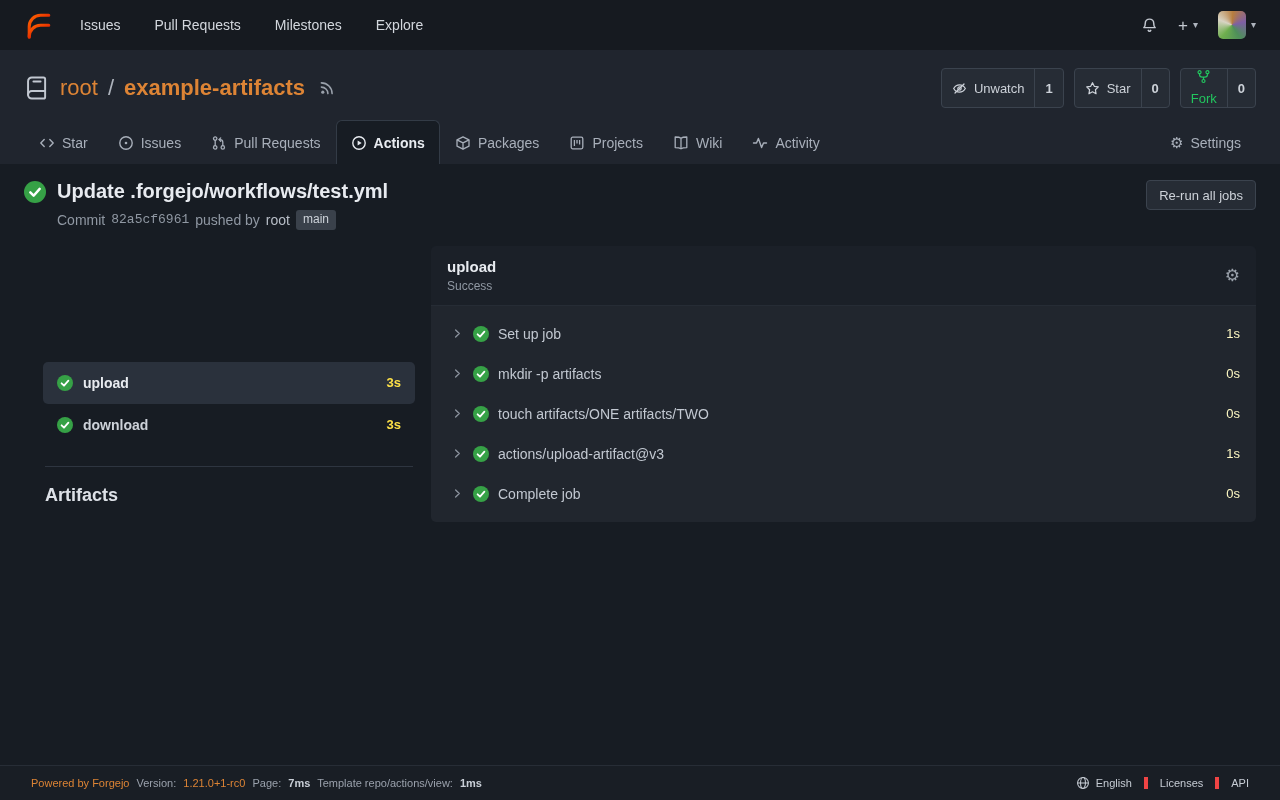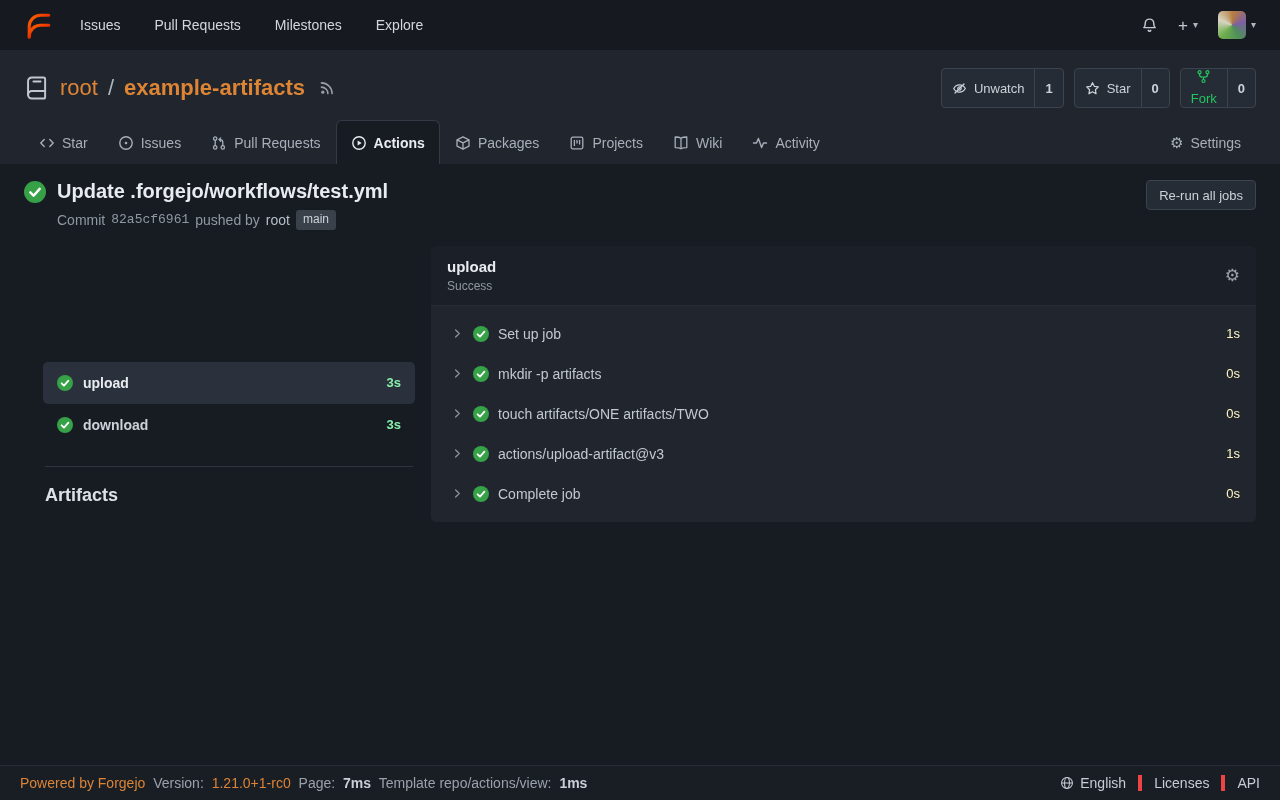--- a/index.html
+++ b/index.html
@@ -76,41 +76,41 @@
   .badge{background:#3a414b;color:#cdd2d9;font-size:12px;border-radius:3px;padding:2px 7px;line-height:1.3;}
   .btn{height:30px;padding:0 12px;display:inline-flex;align-items:center;background:var(--btn-bg);
     border:1px solid var(--btn-border);border-radius:4px;color:#cdd2d9;font-size:13px;cursor:pointer;font-family:inherit;}
 
   .run-body{display:flex;gap:16px;align-items:flex-end;margin-left:19px;}
   .jobs-col{width:372px;flex:none;}
   .job-row{display:flex;align-items:center;gap:10px;padding:13px 14px;border-radius:5px;cursor:pointer;}
   .job-row .jname{font-weight:600;color:#cdd2d9;font-size:14px;}
   .job-row.selected{background:var(--selected-row);}
   .job-row.selected .jname{color:var(--text-strong);}
-  .job-row .dur{margin-left:auto;font-size:13px;font-weight:700;color:#86efac;}
+  .job-row .dur{margin-left:auto;font-size:13px;font-weight:700;color:#fde047;}
   .jobs-divider{border:none;border-top:1px solid var(--border);margin:20px 2px 18px;}
   .artifacts-h{font-size:18px;font-weight:600;color:#dde1e7;margin:0 0 16px 2px;}
   .artifact-item{display:flex;align-items:center;gap:8px;padding-left:2px;}
   .artifact-item a{color:var(--accent);font-size:14px;}
 
   .job-panel{flex:1;border-radius:5px;overflow:hidden;}
   .panel-header{background:var(--panel-header-bg);padding:12px 16px;display:flex;align-items:center;
     border-bottom:1px solid #262c35;}
   .panel-title{font-size:15px;font-weight:700;color:var(--text-strong);}
   .panel-status{font-size:12px;color:var(--text-muted);margin-top:4px;}
   .panel-gear{margin-left:auto;font-size:17px;color:#9aa1ab;cursor:pointer;line-height:1;}
   .steps{background:var(--steps-bg);padding:8px 0;}
   .step{display:flex;align-items:center;gap:9px;height:40px;padding:0 16px 0 20px;cursor:pointer;}
   .step .chev{color:#8b929d;}
   .step .slabel{color:#c2c8d1;font-size:14px;}
   .step .dur{margin-left:auto;font-size:13px;color:#fef9c3;}
 
   
   footer{flex:none;height:35px;background:#191e25;border-top:1px solid #272d36;display:flex;align-items:center;
-    padding:0 20px;font-size:14px;color:#9aa1ac;}
+    padding:0 31px;font-size:11px;color:#9aa1ac;}
   .footer-left span{margin-right:4px;}
   .footer-left a{color:var(--accent);margin-right:4px;}
   .footer-left b{color:#c9cfd7;margin-right:4px;font-weight:700;}
   .footer-right{margin-left:auto;display:flex;align-items:center;}
   .footer-item{display:flex;align-items:center;gap:6px;padding:0 12px;color:#c6ccd4;cursor:pointer;}
   .footer-item + .footer-item{border-left:4px solid #ef4444;}
   .footer-item:last-child{padding-right:0;}
 </style>
 </head>
 <body>

